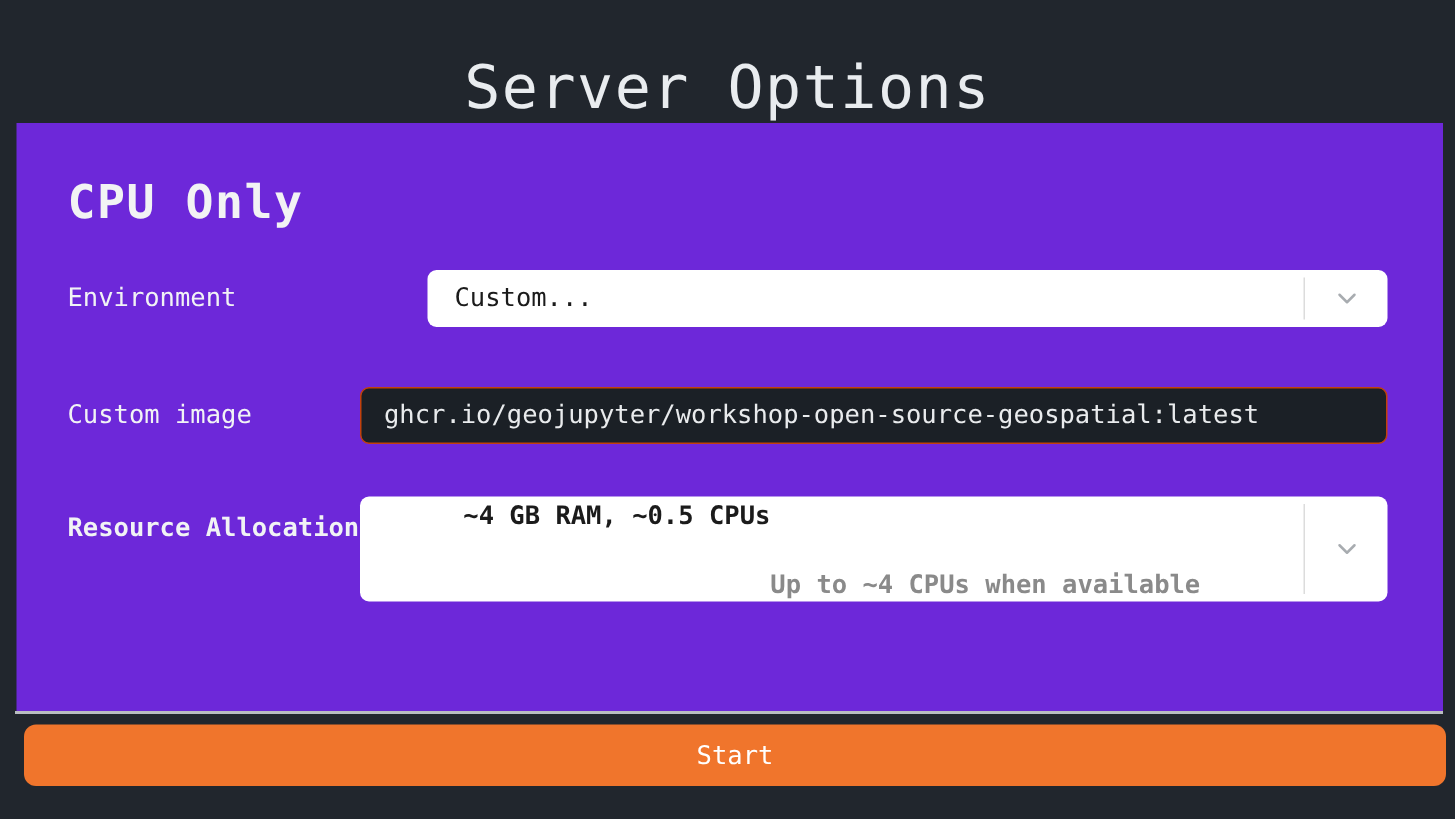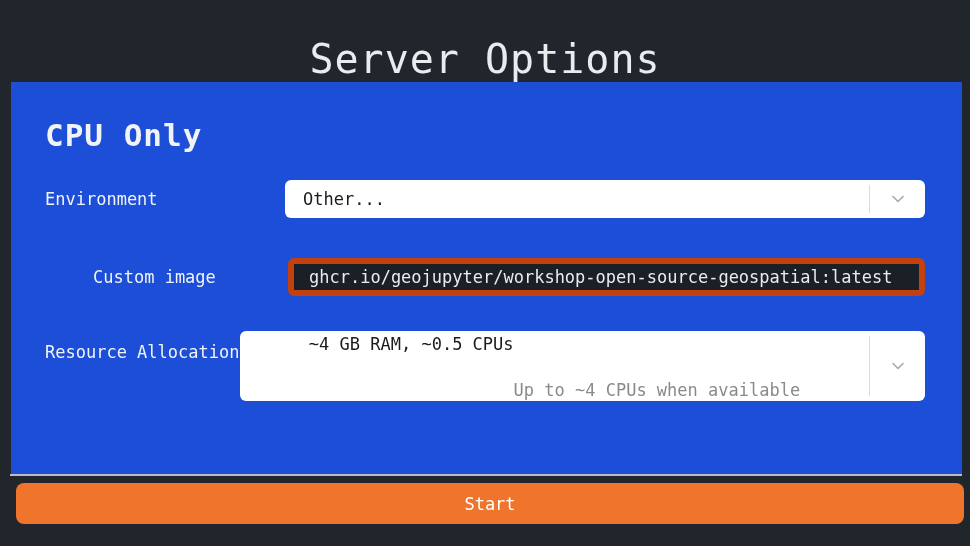--- a/index.html
+++ b/index.html
@@ -21,40 +21,40 @@
     margin: 8px 0 0 0;
     font-size: 40px;
     font-weight: 500;
     letter-spacing: 1px;
     color: #e9ecef;
   }
   
   .panel {
     margin: 0 8px 0 11px;
     height: 392px;
-    background: #1d4ed8;
+    background: #6d28d9;
   }
   .panel h2 {
     margin: 0;
     padding: 34px 0 0 34px;
     font-size: 31px;
     line-height: 38px;
     font-weight: bold;
     letter-spacing: 1px;
     color: #f2f3f4;
   }
   .row {
     display: grid;
     grid-template-columns: 195px 1fr;
     padding: 0 37px 0 34px;
     align-items: center;
   }
   .row.first   { margin-top: 26px; gap: 45px; }
-  .row.gap40   { margin-top: 40px; margin-left: 48px; }
-  .row.gap35   { margin-top: 35px; align-items: start; }
+  .row.gap40   { margin-top: 40px; }
+  .row.gap35   { margin-top: 35px; align-items: start; font-weight: bold; }
   .field-label {
     font-size: 17px;
     line-height: 28px;
     color: #f1f3f5;
   }
   .row.gap35 .field-label { padding-top: 7px; }
   
   .select {
     background: #ffffff;
     border-radius: 6px;
@@ -85,21 +85,21 @@
     width: 56px;
     display: flex; align-items: center; justify-content: center;
     border-left: 1px solid #dcdcdc;
     margin: 5px 0;
   }
   
   .text-input {
     width: 100%;
     height: 38px;
     background: #1b2026;
-    border: 6px solid #c2410c;
+    border: 1px solid #c2410c;
     border-radius: 6px;
     color: #e9ebed;
     font-family: "DejaVu Sans Mono", "Liberation Mono", monospace;
     font-size: 17px;
     padding: 0 15px;
     outline: none;
   }
   
   .divider {
     margin: 0 8px 0 10px;
@@ -126,21 +126,21 @@
 <div class="titlebar">
   <h1>Server Options</h1>
 </div>
 
 <div class="panel">
   <h2>CPU Only</h2>
 
   <div class="row first">
     <div class="field-label">Environment</div>
     <div class="select h38">
-      <span class="select-value">Other...</span>
+      <span class="select-value">Custom...</span>
       <span class="select-arrow">
         <svg width="20" height="20" viewBox="0 0 24 24" fill="none">
           <path d="M6 9l6 6 6-6" stroke="#a8acb0" stroke-width="2" stroke-linecap="round" stroke-linejoin="round"></path>
         </svg>
       </span>
     </div>
   </div>
 
   <div class="row gap40">
     <div class="field-label">Custom image</div>

